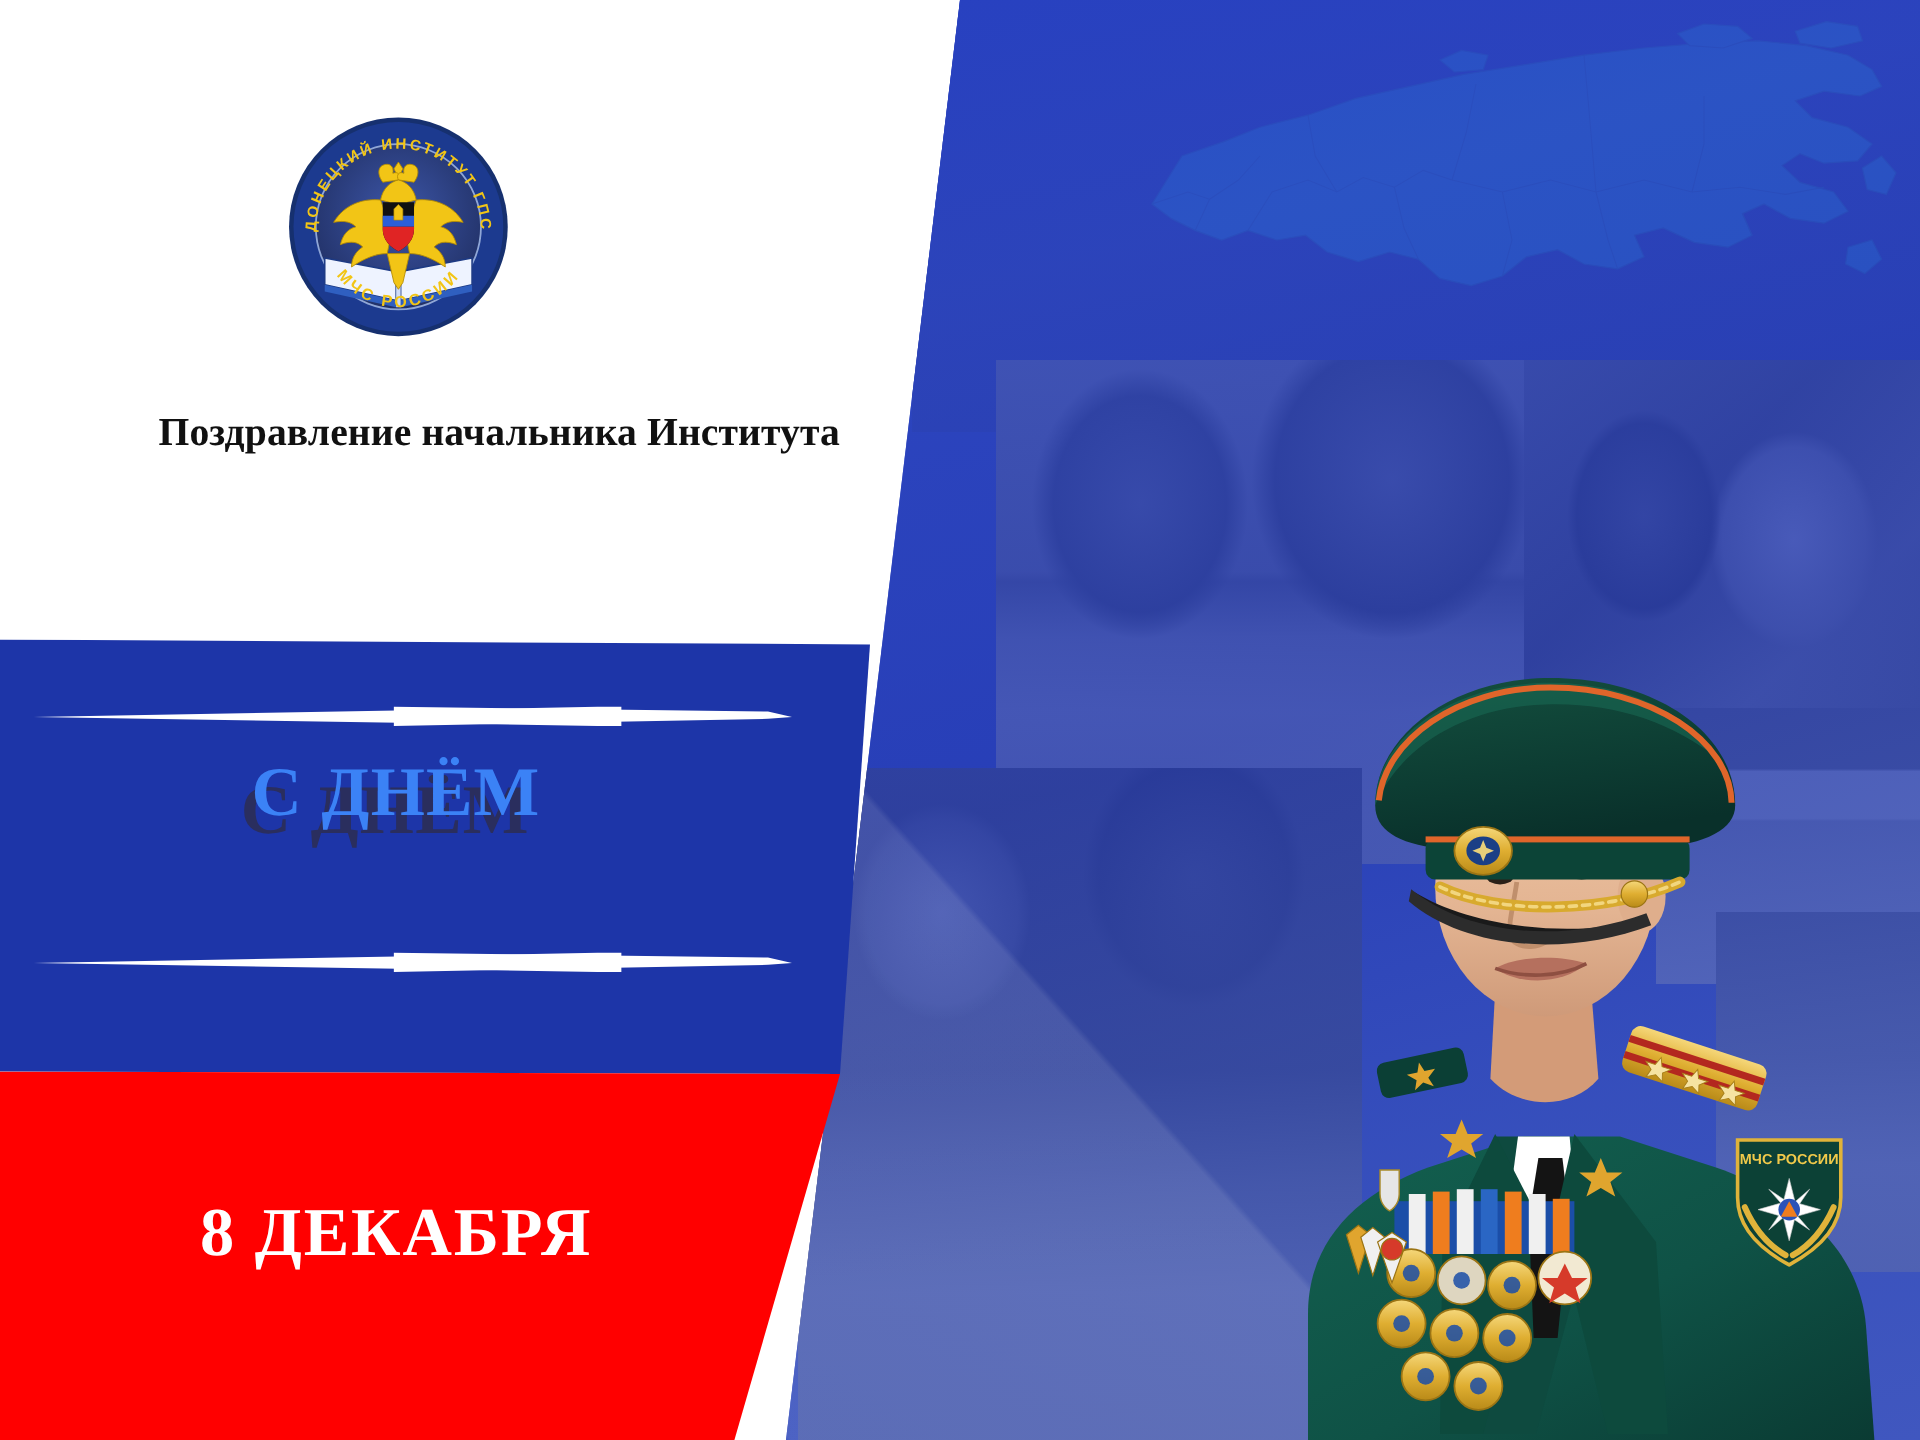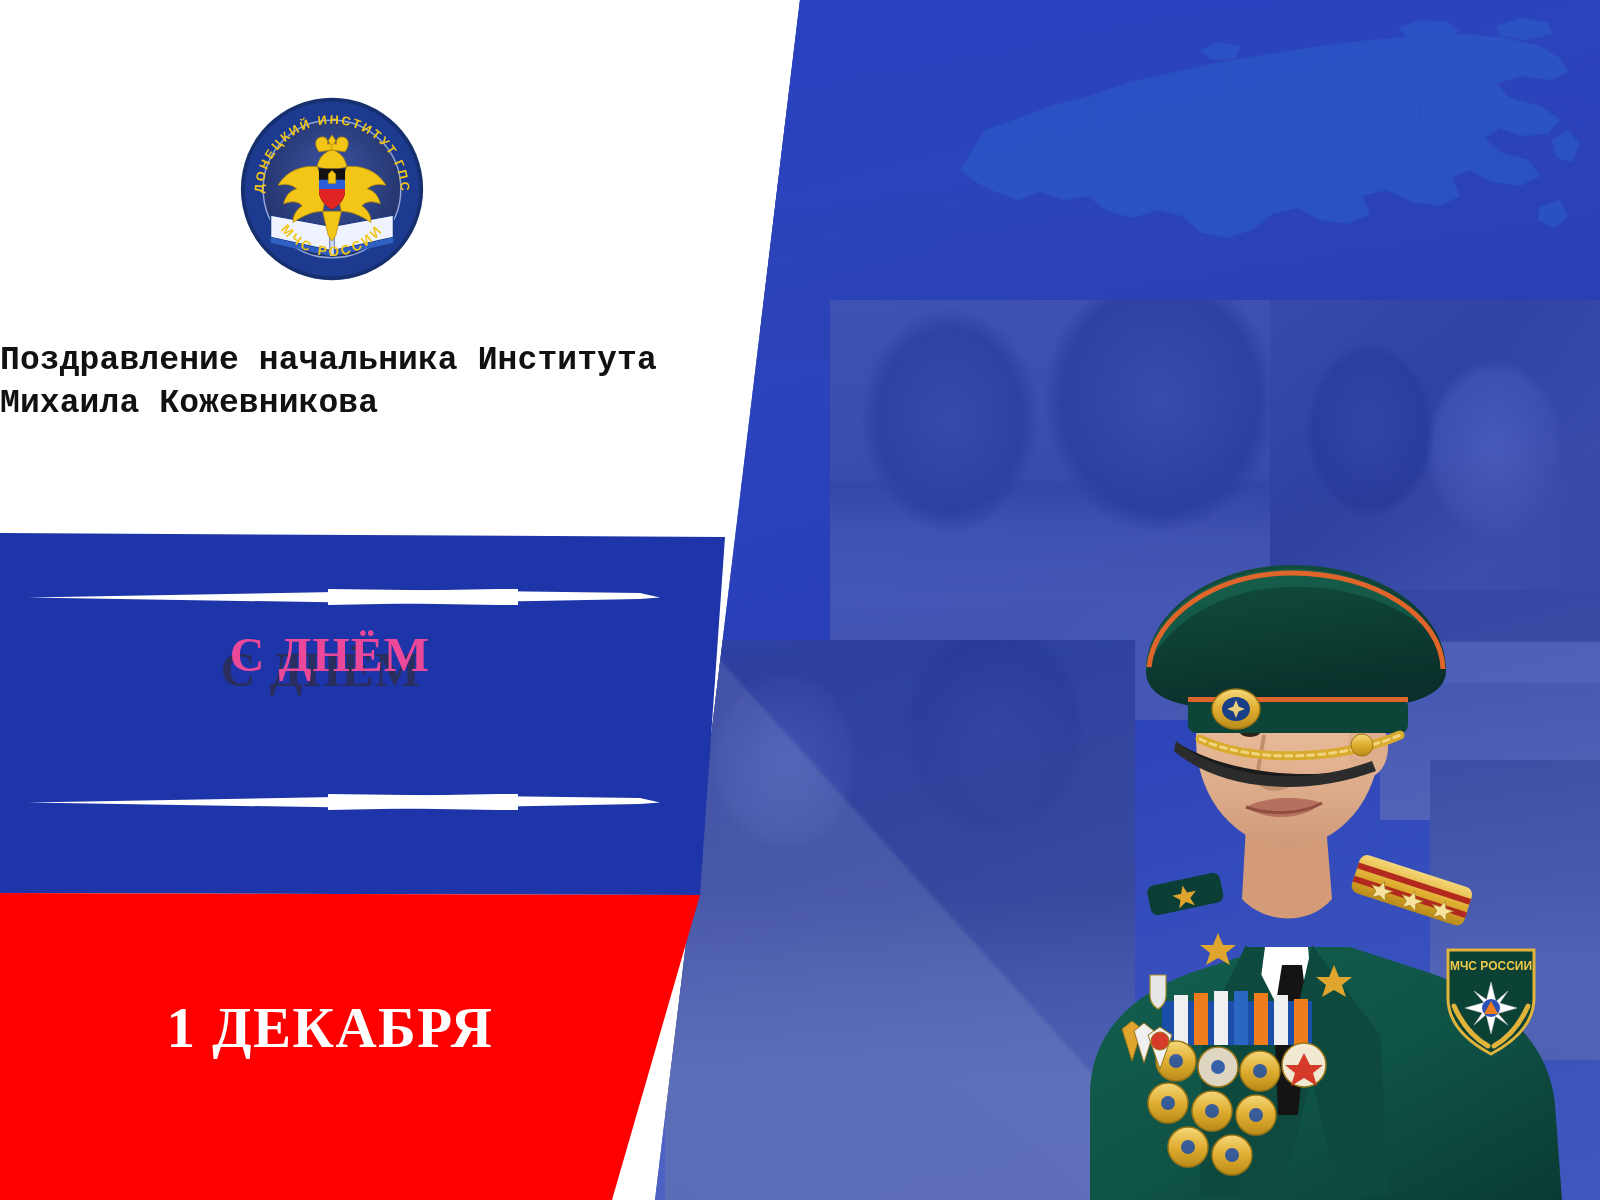--- a/index.html
+++ b/index.html
@@ -115,35 +115,35 @@
   .wedge svg{display:block;}
 
   
   .emblem{
     position:absolute;left:239px;top:96px;width:186px;height:186px;
   }
   .emblem svg{display:block;width:186px;height:186px;}
 
   .headline{
     position:absolute;left:0;top:340px;width:700px;
-    text-align:left;
+    text-align:right;
     color:#111111;
-    font-family:Liberation Mono, monospace;
+    font-family:Liberation Serif, serif;
     font-size:33px;line-height:1.30;font-weight:700;
     letter-spacing:.1px;
   }
   .headline div{white-space:nowrap;}
 
   .slogan{
     position:absolute;left:0;top:628px;width:660px;
     text-align:center;
     font-family:"Liberation Serif", serif;
     font-weight:700;
-    font-size:48px;line-height:1.12;
-    color:#ec4899;
+    font-size:58px;line-height:1.12;
+    color:#3b82f6;
     text-shadow:-9px 15px 0 #2a2e5e;
     letter-spacing:1px;
   }
   .slogan div{white-space:nowrap;}
 
   .date{
     position:absolute;left:0;top:995px;width:660px;
     text-align:center;
     font-family:"Liberation Serif", serif;
     font-weight:700;
@@ -285,28 +285,27 @@
         </text>
         <text font-size="14.5" letter-spacing="3">
           <textPath href="#arcBot" startOffset="50%" text-anchor="middle">МЧС РОССИИ</textPath>
         </text>
       </g>
     </svg>
   </div>
 
   <div class="headline">
     <div>Поздравление начальника Института</div>
-    <div>Михаила Кожевникова</div>
   </div>
 
   <div class="slogan">
     <div>С ДНЁМ</div>
   </div>
 
-  <div class="date">1 ДЕКАБРЯ</div>
+  <div class="date">8 ДЕКАБРЯ</div>
 
   <div class="officer">
     <svg width="560" height="705" viewBox="0 0 560 705" aria-hidden="true">
       <defs>
         <linearGradient id="tunic" x1="0" y1="0" x2="1" y2="1">
           <stop offset="0%" stop-color="#13604f"></stop>
           <stop offset="55%" stop-color="#0f5246"></stop>
           <stop offset="100%" stop-color="#0a3b33"></stop>
         </linearGradient>
         <linearGradient id="capTop" x1="0" y1="0" x2="0.3" y2="1">

